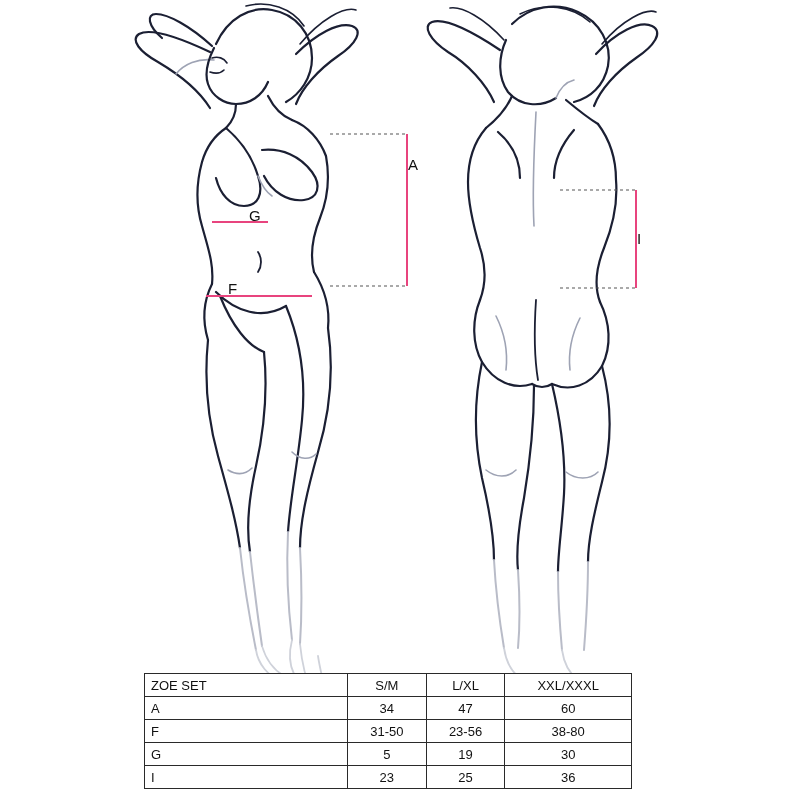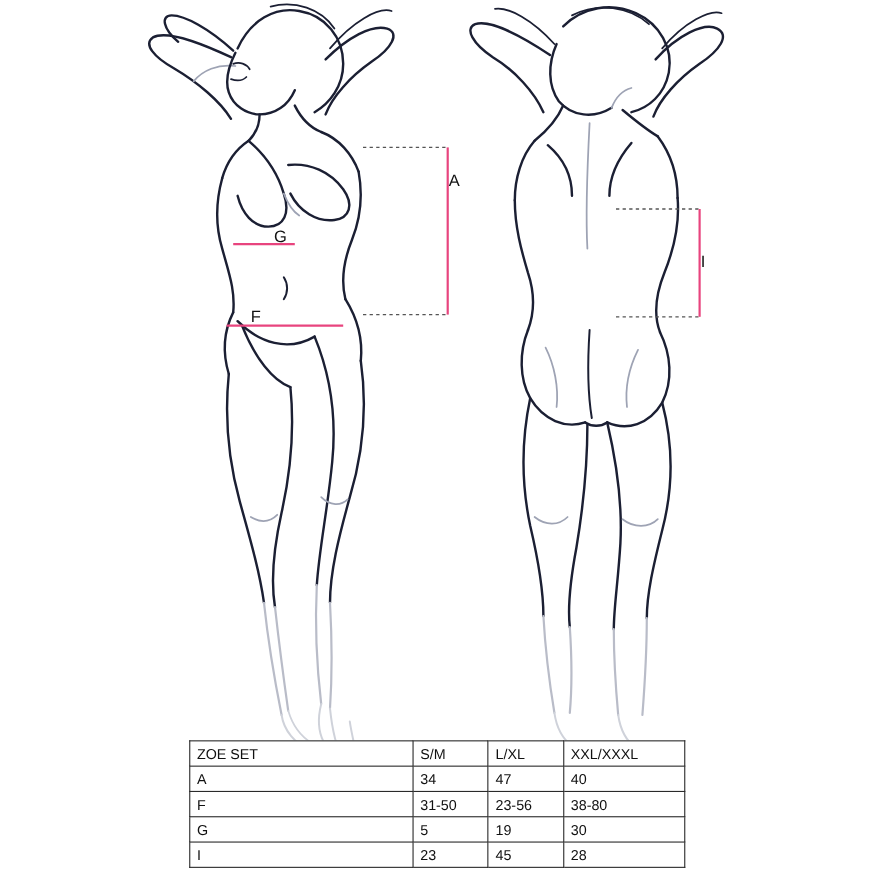--- a/index.html
+++ b/index.html
@@ -29,40 +29,40 @@
   .marker-label {
     position: absolute;
     font-family: "Liberation Sans", sans-serif;
     font-size: 15px;
     color: #111111;
     font-weight: 400;
     line-height: 1;
   }
   #size-table {
     position: absolute;
-    left: 172px;
+    left: 144px;
     top: 673px;
-    width: 451px;
+    width: 488px;
     border-collapse: collapse;
     background: #ffffff;
   }
   #size-table td {
     border: 1px solid #2a2a2a;
     height: 22px;
     font-size: 13px;
     color: #111111;
     padding: 0 6px;
     font-family: "Liberation Sans", sans-serif;
   }
   #size-table td.label-cell {
     text-align: left;
     width: 190px;
   }
   #size-table td.val-cell {
-    text-align: left;
+    text-align: center;
   }
 </style>
 </head>
 <body>
 
 <div id="stage">
 
   <svg id="figures" viewBox="0 0 800 800" aria-hidden="true">
     <g fill="none" stroke="#1b1f33" stroke-width="2.2" stroke-linecap="round" stroke-linejoin="round">
 
@@ -190,36 +190,36 @@
       <tr>
         <td class="label-cell">ZOE SET</td>
         <td class="val-cell">S/M</td>
         <td class="val-cell">L/XL</td>
         <td class="val-cell">XXL/XXXL</td>
       </tr>
       <tr>
         <td class="label-cell">A</td>
         <td class="val-cell">34</td>
         <td class="val-cell">47</td>
-        <td class="val-cell">40</td>
+        <td class="val-cell">60</td>
       </tr>
       <tr>
         <td class="label-cell">F</td>
         <td class="val-cell">31-50</td>
         <td class="val-cell">23-56</td>
         <td class="val-cell">38-80</td>
       </tr>
       <tr>
         <td class="label-cell">G</td>
         <td class="val-cell">5</td>
         <td class="val-cell">19</td>
         <td class="val-cell">30</td>
       </tr>
       <tr>
         <td class="label-cell">I</td>
         <td class="val-cell">23</td>
-        <td class="val-cell">45</td>
-        <td class="val-cell">28</td>
+        <td class="val-cell">25</td>
+        <td class="val-cell">36</td>
       </tr>
     </tbody>
   </table>
 
 </div>
 
 </body></html>

